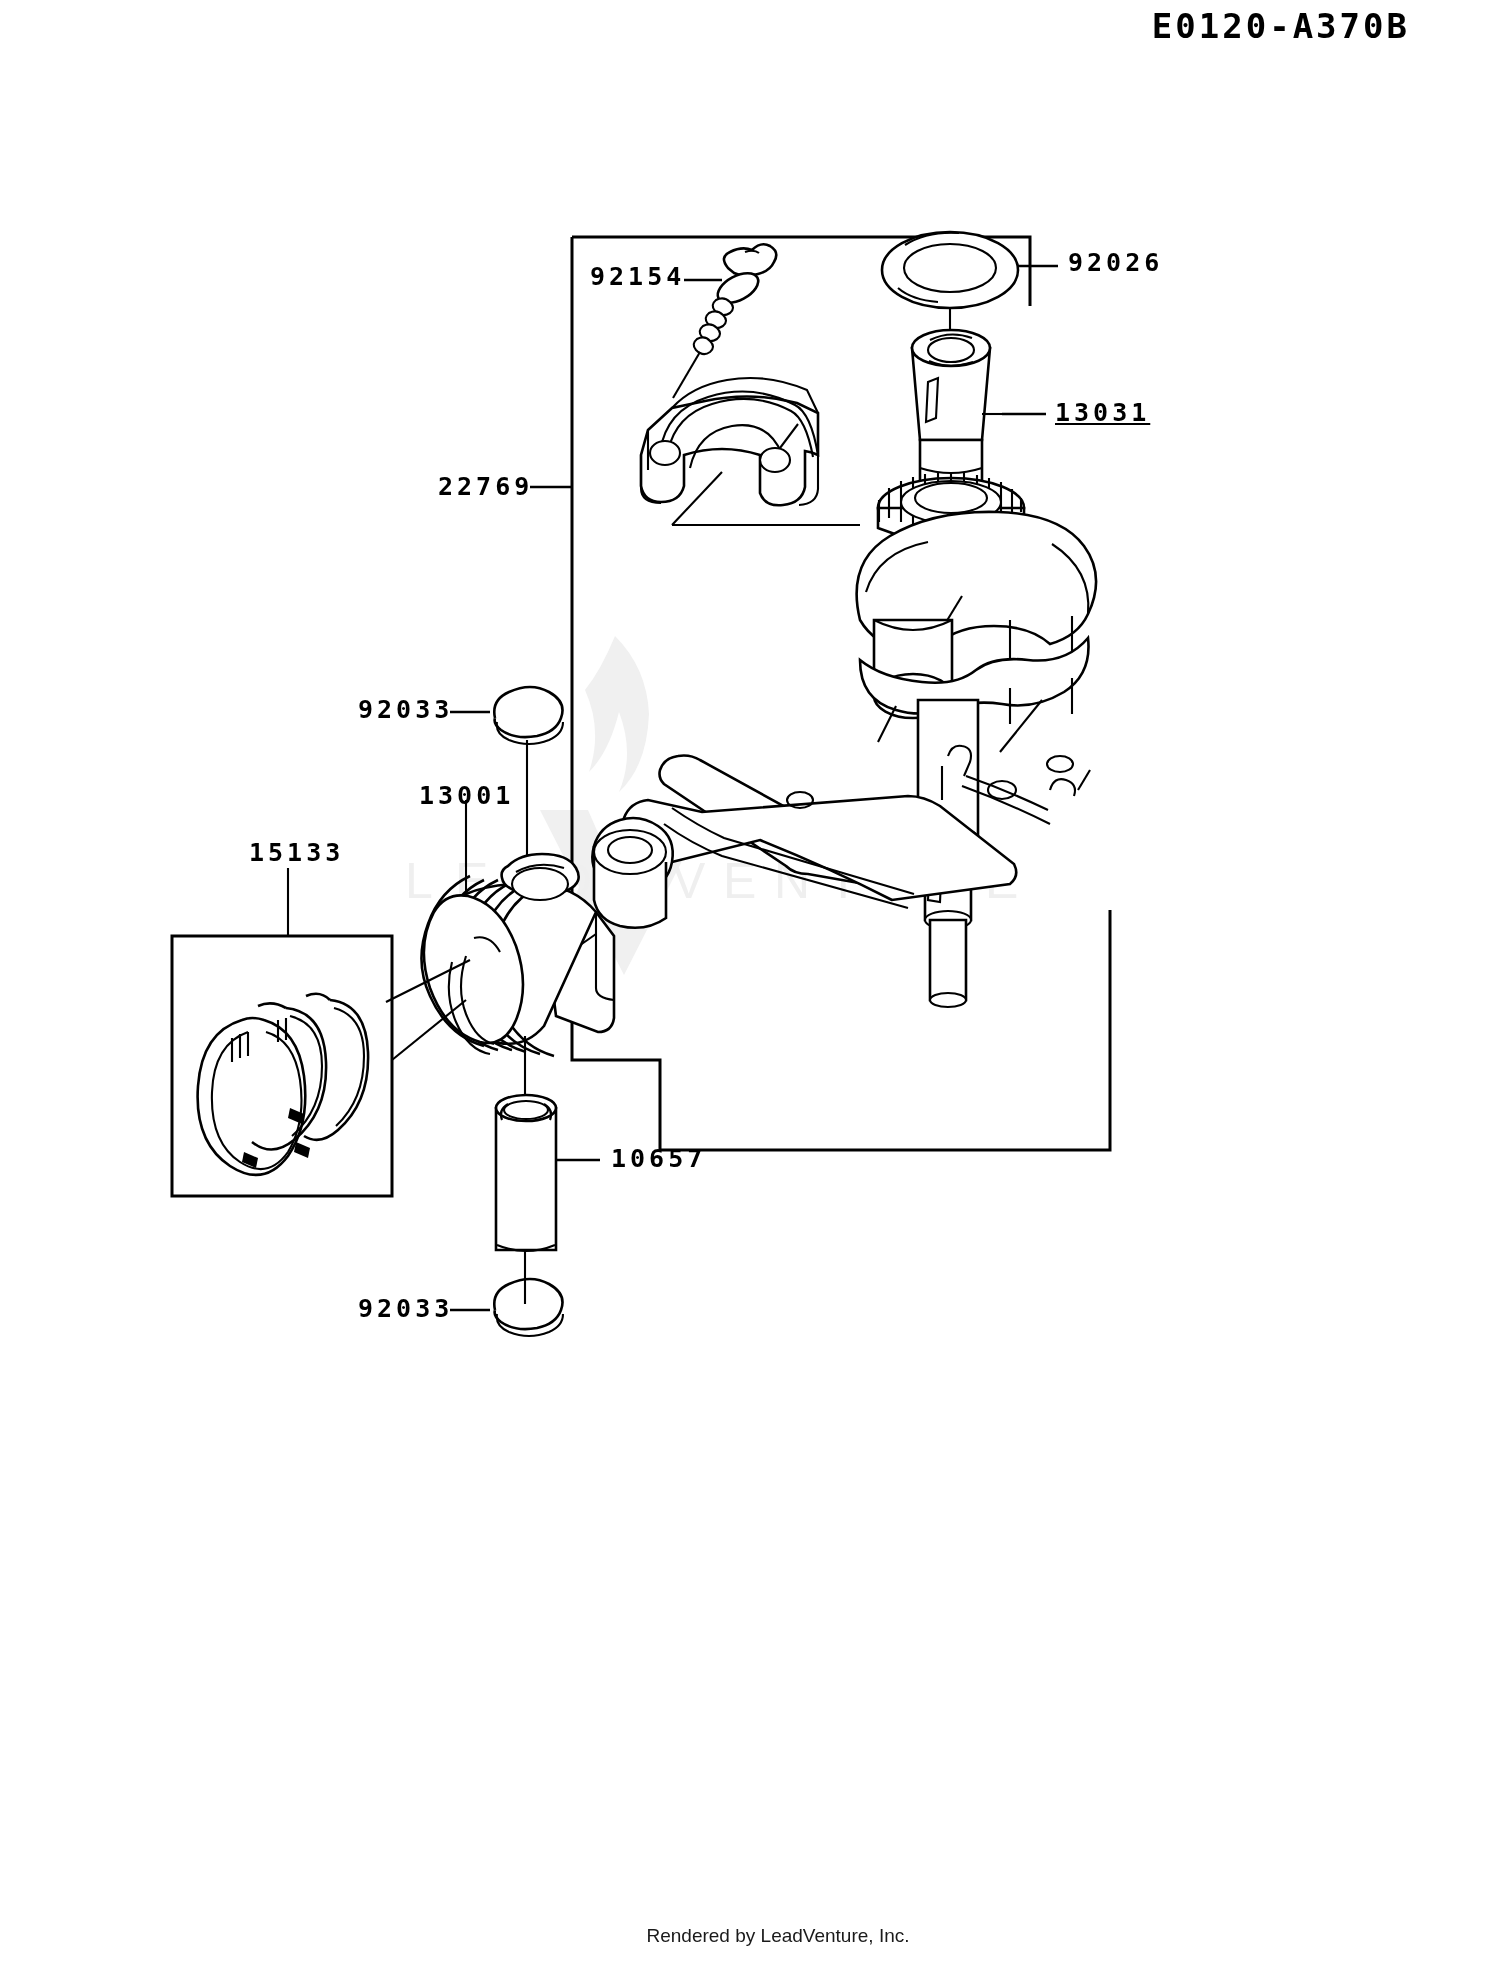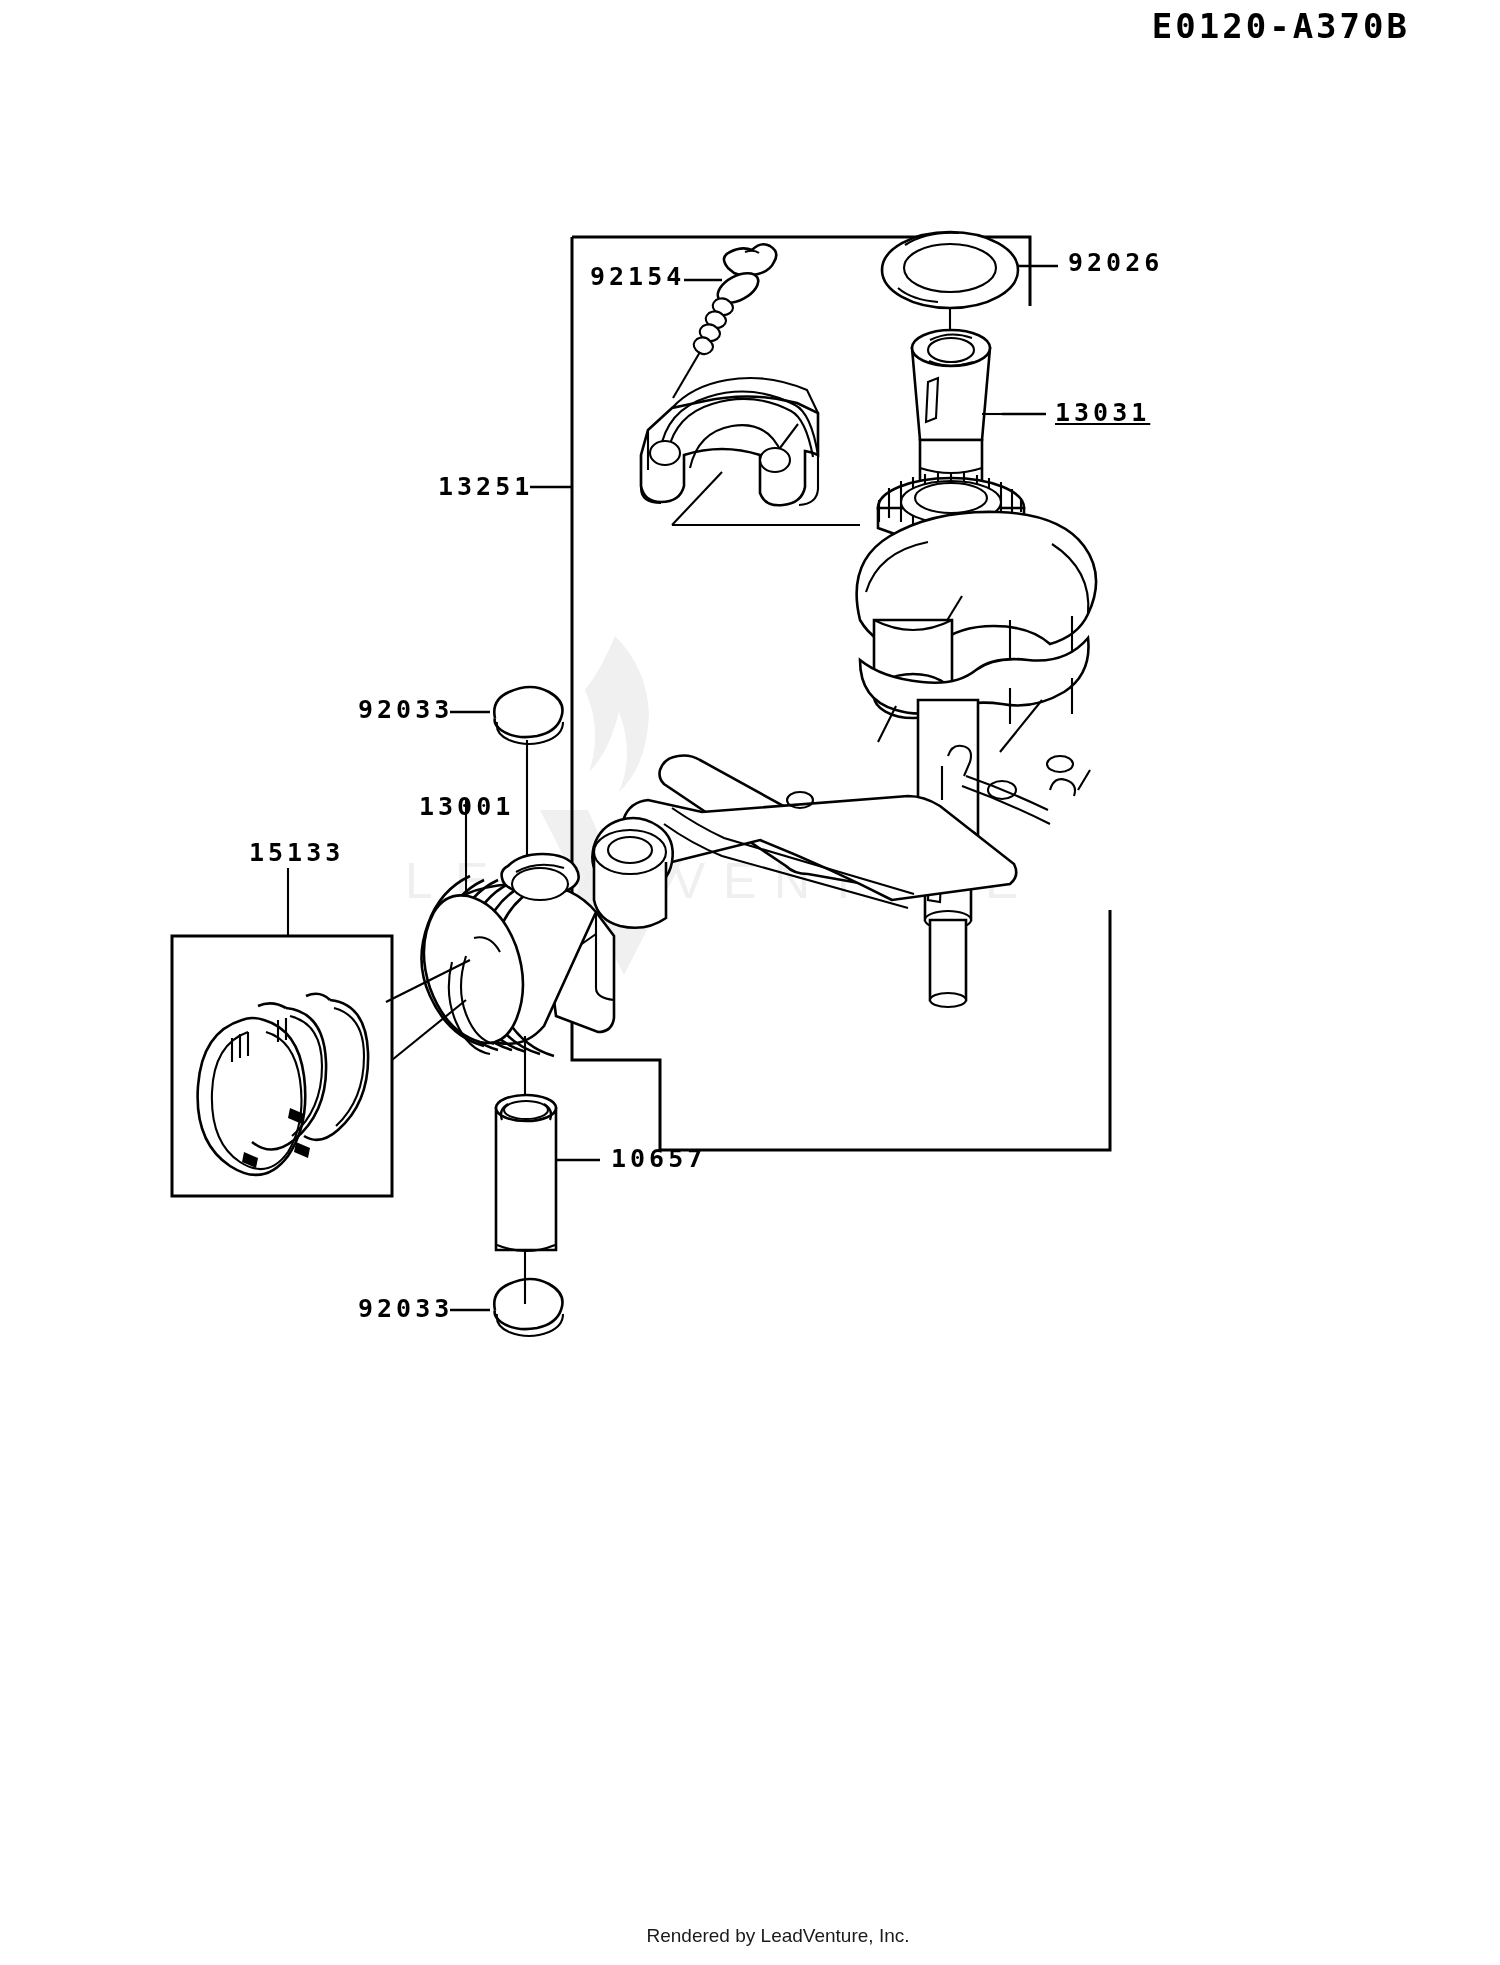--- a/index.html
+++ b/index.html
@@ -415,29 +415,29 @@
         q-22 4 -36 -6
         q-8 -6 -6 -12"></path>
       <path class="ln2" d="M497 1314 q-2 12 12 18 q20 8 40 0 q14 -6 14 -18"></path>
       <line class="lead" x1="450" y1="1310" x2="490" y2="1310"></line>
     </g>
 
   </svg>
 
   <div class="callout" style="left:590px; top:262px;">92154</div>
 
-  <div class="callout" style="left:438px; top:472px;">13251</div>
+  <div class="callout" style="left:438px; top:472px;">22769</div>
 
   <div class="callout" style="left:1068px; top:248px;text-align:right;">92026</div>
 
   <div class="callout" style="left:1055px; top:398px;text-decoration:underline;">13031</div>
 
   <div class="callout" style="left:358px; top:695px;">92033</div>
 
-  <div class="callout" style="left:419px; top:781px;margin-top:11px;">13001</div>
+  <div class="callout" style="left:419px; top:781px;">13001</div>
 
   <div class="callout" style="left:249px; top:838px;">15133</div>
 
   <div class="callout" style="left:611px; top:1144px;">10657</div>
 
   <div class="callout" style="left:358px; top:1294px;">92033</div>
 
   <div class="footer">Rendered by LeadVenture, Inc.</div>
 
 </div>

